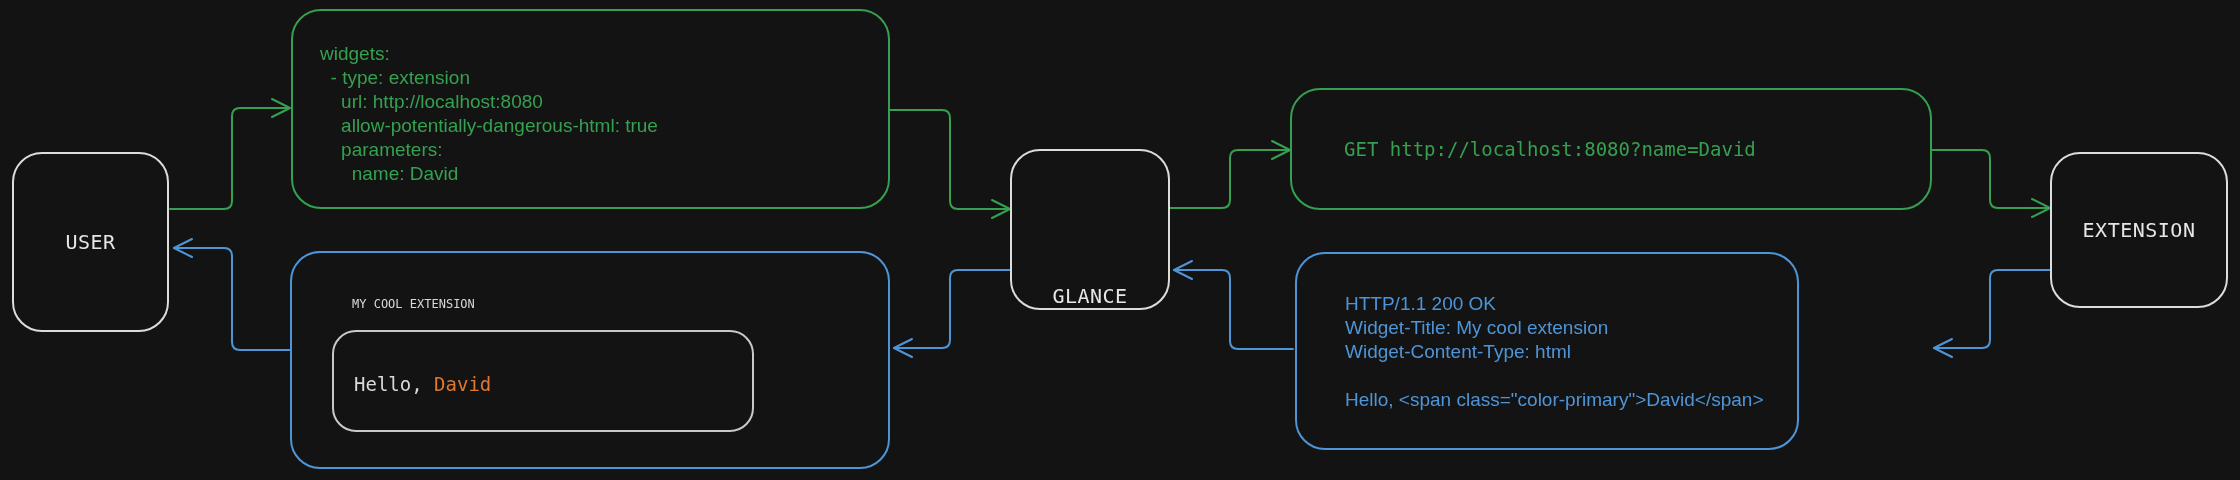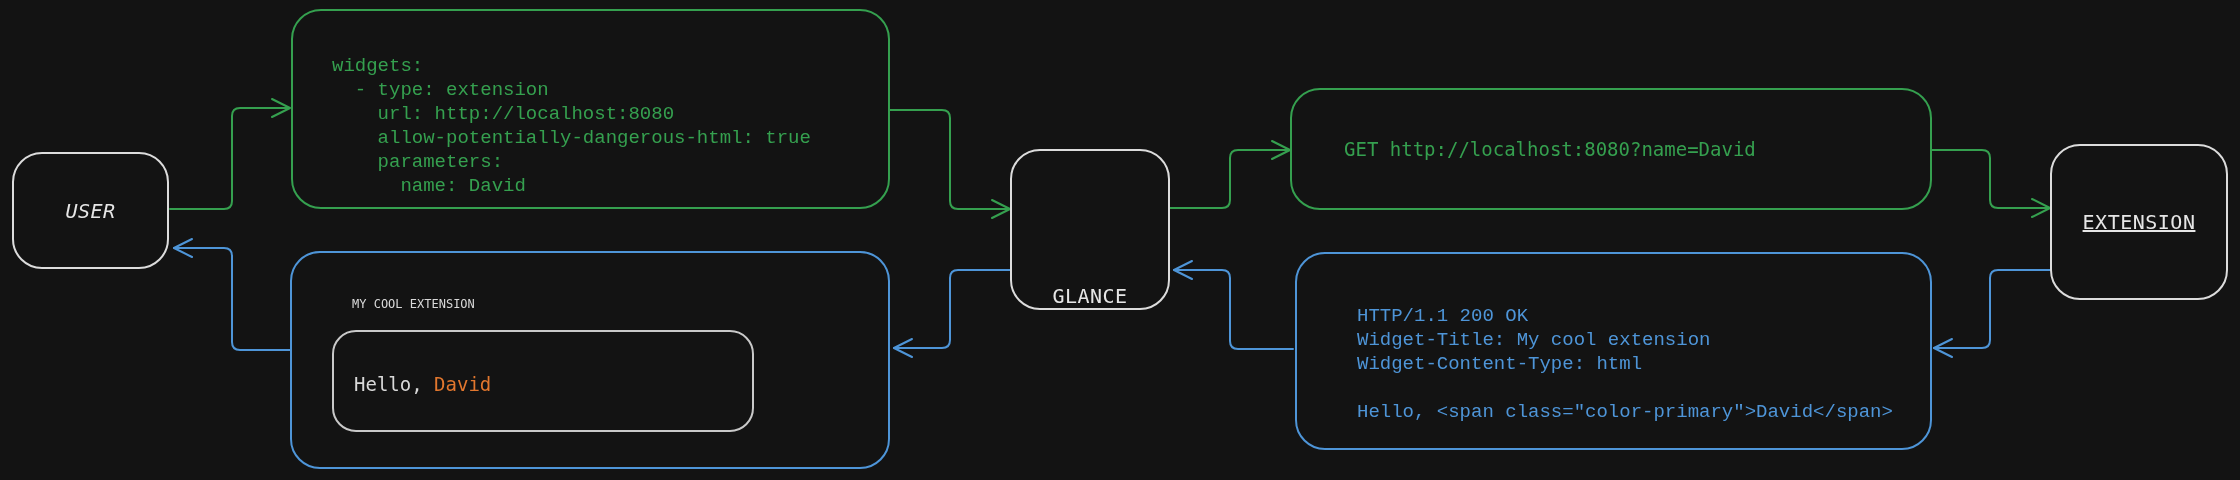--- a/index.html
+++ b/index.html
@@ -35,42 +35,42 @@
     position: absolute;
     border: 2px solid var(--node-border);
     border-radius: 30px;
     display: flex;
     align-items: center;
     justify-content: center;
     color: var(--node-label);
     font-size: 20px;
     letter-spacing: 0.5px;
   }
-  .node-user      { left: 12px;   top: 152px; width: 157px; height: 117px; font-style: italic; }
+  .node-user      { left: 12px;   top: 152px; width: 157px; height: 180px; }
   .node-glance    { left: 1010px; top: 149px; width: 160px; height: 161px; align-items: flex-end; }
-  .node-extension { left: 2050px; top: 144px; width: 178px; height: 156px; text-decoration: underline; }
+  .node-extension { left: 2050px; top: 152px; width: 178px; height: 156px; }
 
   .msgbox {
     position: absolute;
     border-radius: 30px;
     border: 2px solid;
   }
   .msgbox.green { border-color: var(--green); color: var(--green); }
   .msgbox.blue  { border-color: var(--blue);  color: var(--blue); }
 
   .box-config   { left: 291px;  top: 9px;   width: 599px; height: 200px; }
   .box-request  { left: 1290px; top: 88px;  width: 642px; height: 122px;
                   display: flex; align-items: center; padding-left: 52px; }
-  .box-response { left: 1295px; top: 252px; width: 637px; height: 198px; padding-left: 18px; }
+  .box-response { left: 1295px; top: 252px; width: 504px; height: 198px; padding-left: 18px; }
   .box-widget   { left: 290px;  top: 251px; width: 600px; height: 218px; }
 
   .codeblock {
     position: absolute;
-    margin: 12px;
-    font-family: Liberation Mono, monospace;
+    margin: 0;
+    font-family: Liberation Sans, sans-serif;
     font-size: 19px;
     line-height: 24px;
     white-space: pre;
   }
   .box-config .codeblock   { left: 27px; top: 31px; }
   .box-response .codeblock { left: 48px; top: 38px; }
   .box-request .request-text { font-size: 19px; line-height: 24px; white-space: pre; }
 
   .widget-title {
     position: absolute;

